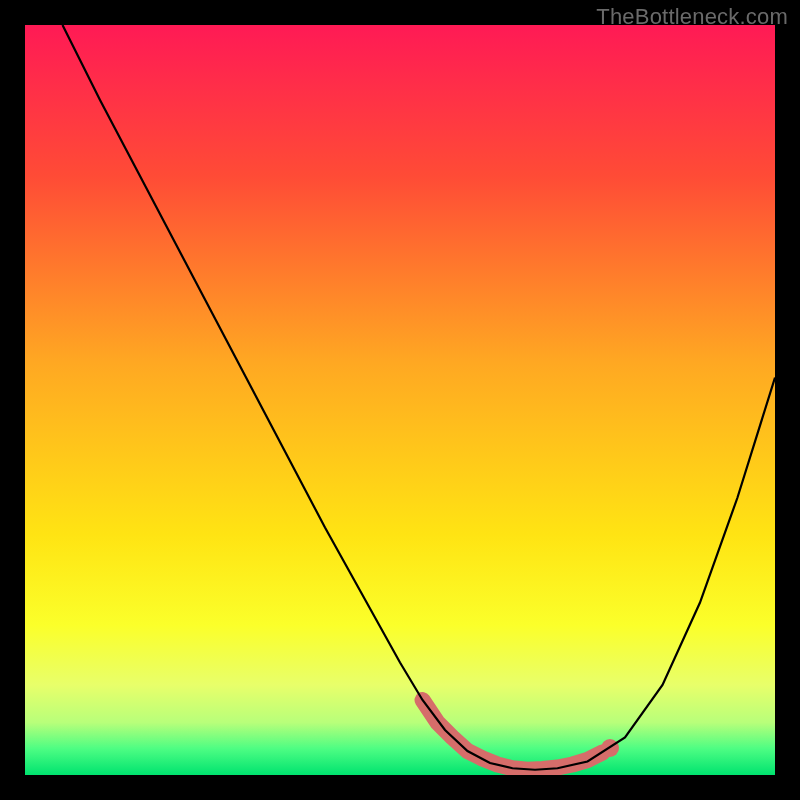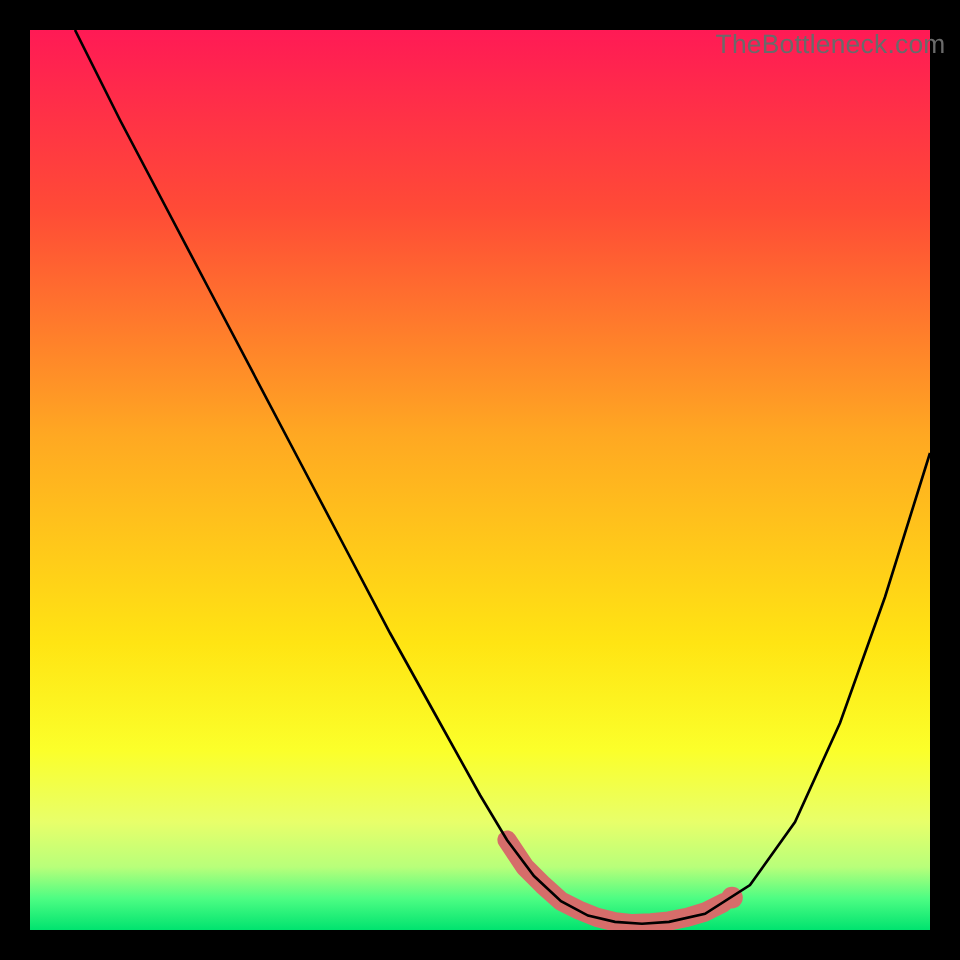--- a/index.html
+++ b/index.html
@@ -43,21 +43,20 @@
   .watermark {
     position: absolute;
     top: 4px;
     right: 12px;
     font-family: Arial, Helvetica, sans-serif;
     font-size: 22px;
     color: #6a6a6a;
     font-weight: 500;
     letter-spacing: 0.2px;
     user-select: none;
-    margin-top: 20px;
   }
 </style>
 </head>
 <body>
 
 <div class="frame">
 
   <div class="plot-area">
 
     <svg class="gradient" viewBox="0 0 750 750" preserveAspectRatio="none">

